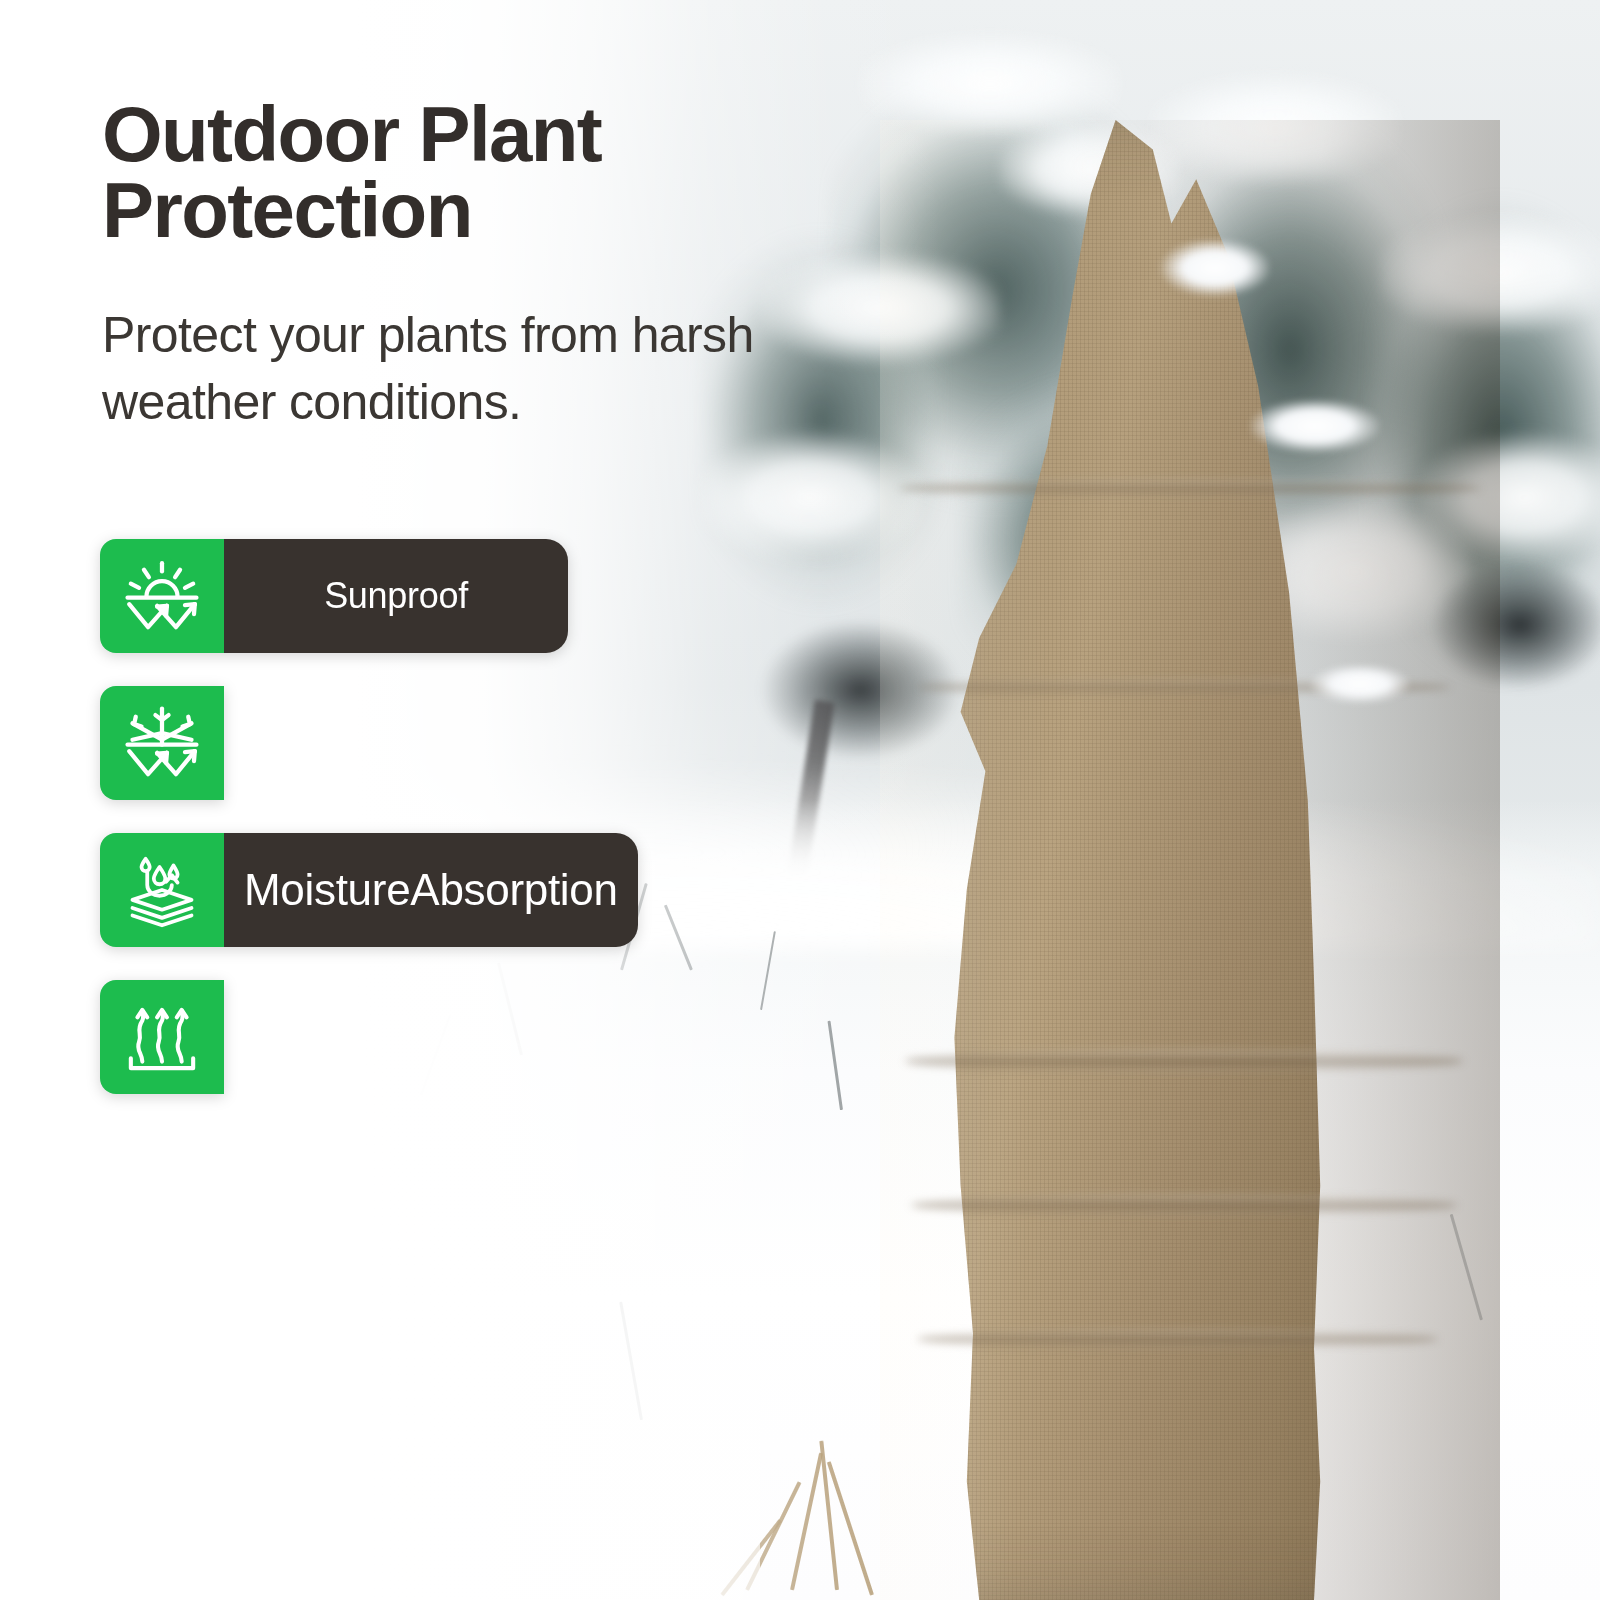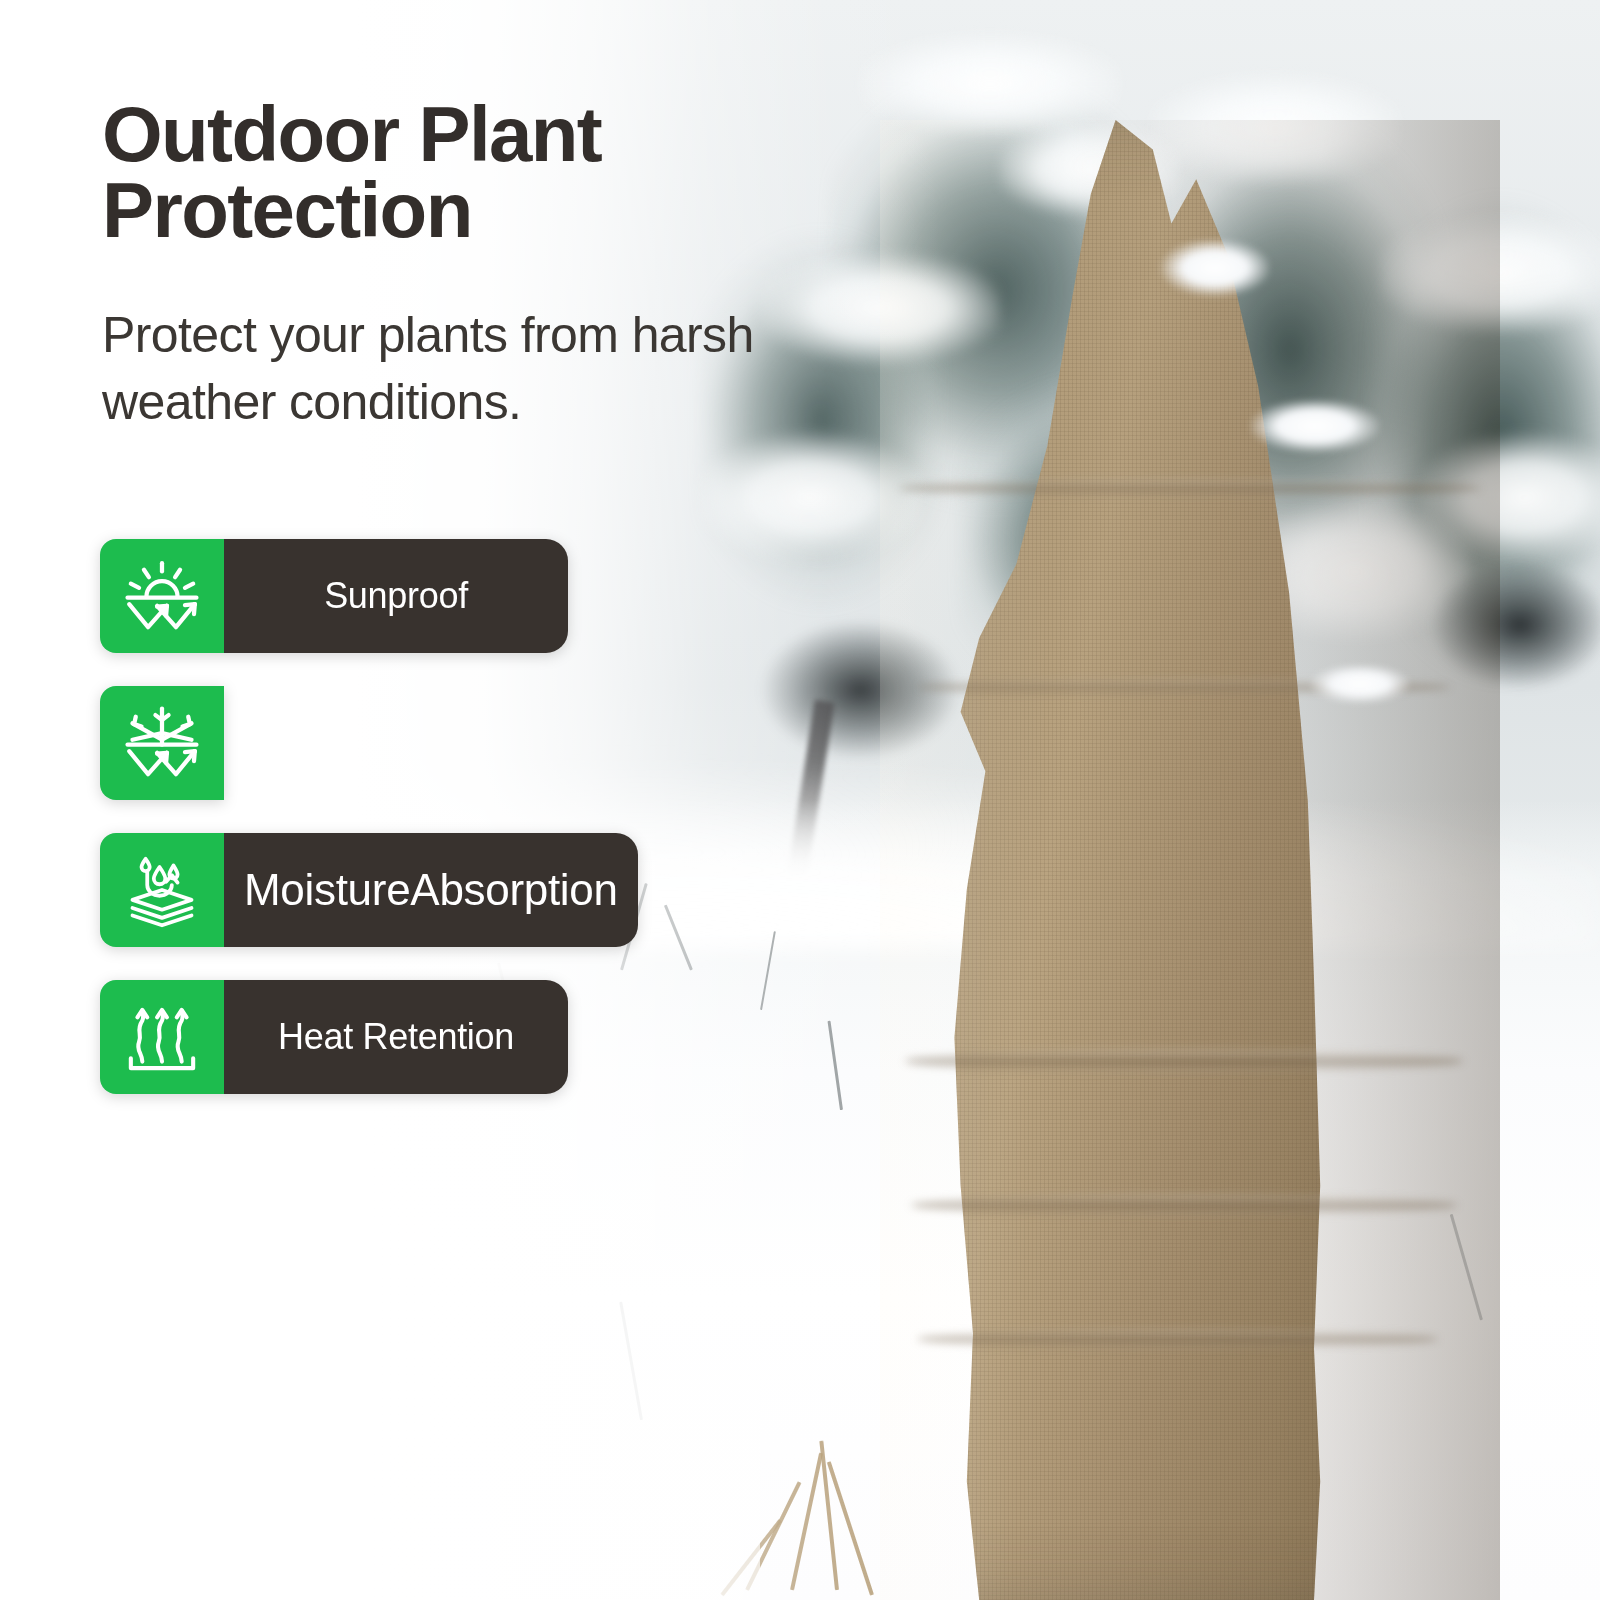--- a/index.html
+++ b/index.html
@@ -295,18 +295,17 @@
           <svg viewBox="0 0 100 100" fill="none" stroke="#ffffff" stroke-width="5" stroke-linecap="round" stroke-linejoin="round" aria-hidden="true">
             <path d="M26 80 C26 70 18 66 22 56 C26 46 18 42 26 30 C28 26 27 22 26 18"></path>
             <path d="M20 26 L26 17 L32 26"></path>
             <path d="M50 80 C50 70 42 66 46 56 C50 46 42 42 50 30 C52 26 51 22 50 18"></path>
             <path d="M44 26 L50 17 L56 26"></path>
             <path d="M74 80 C74 70 66 66 70 56 C74 46 66 42 74 30 C76 26 75 22 74 18"></path>
             <path d="M68 26 L74 17 L80 26"></path>
             <path d="M12 76 V88 H88 V76"></path>
           </svg>
         </div>
-        <div class="badge-label">Heat Retention</div>
       </div>
 
     </div>
   </div>
 </div>
 
 </body></html>

